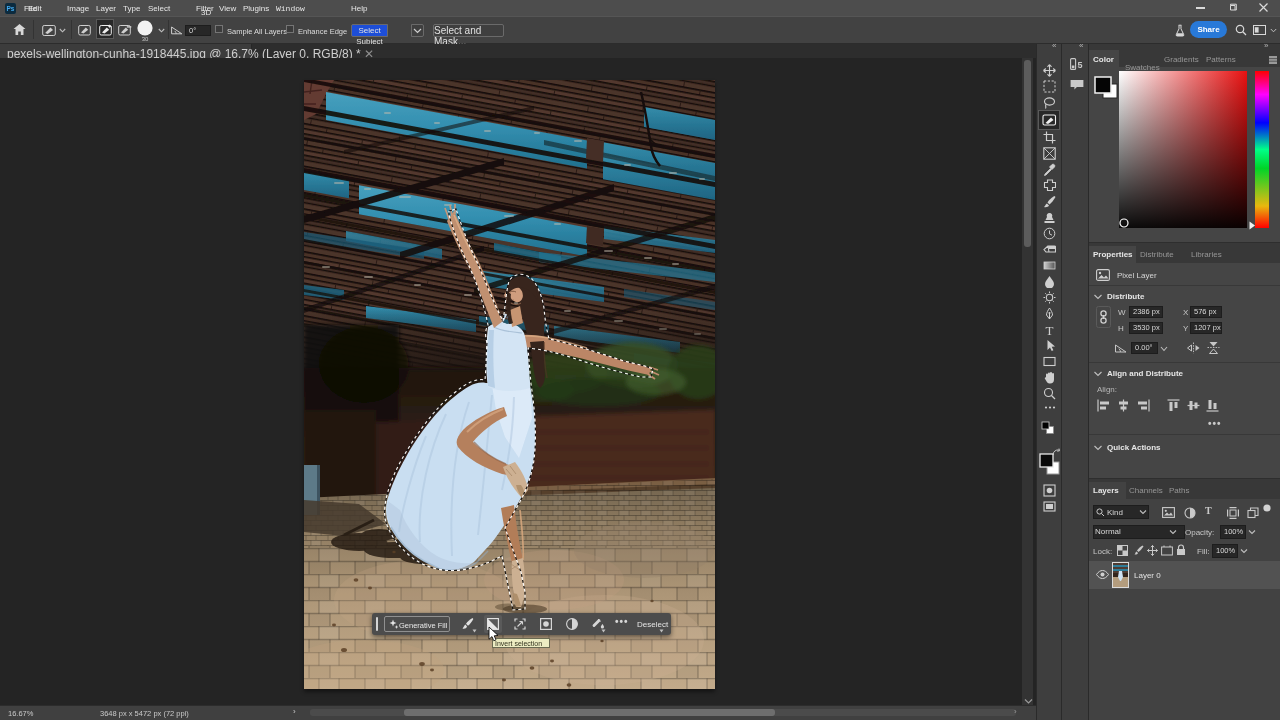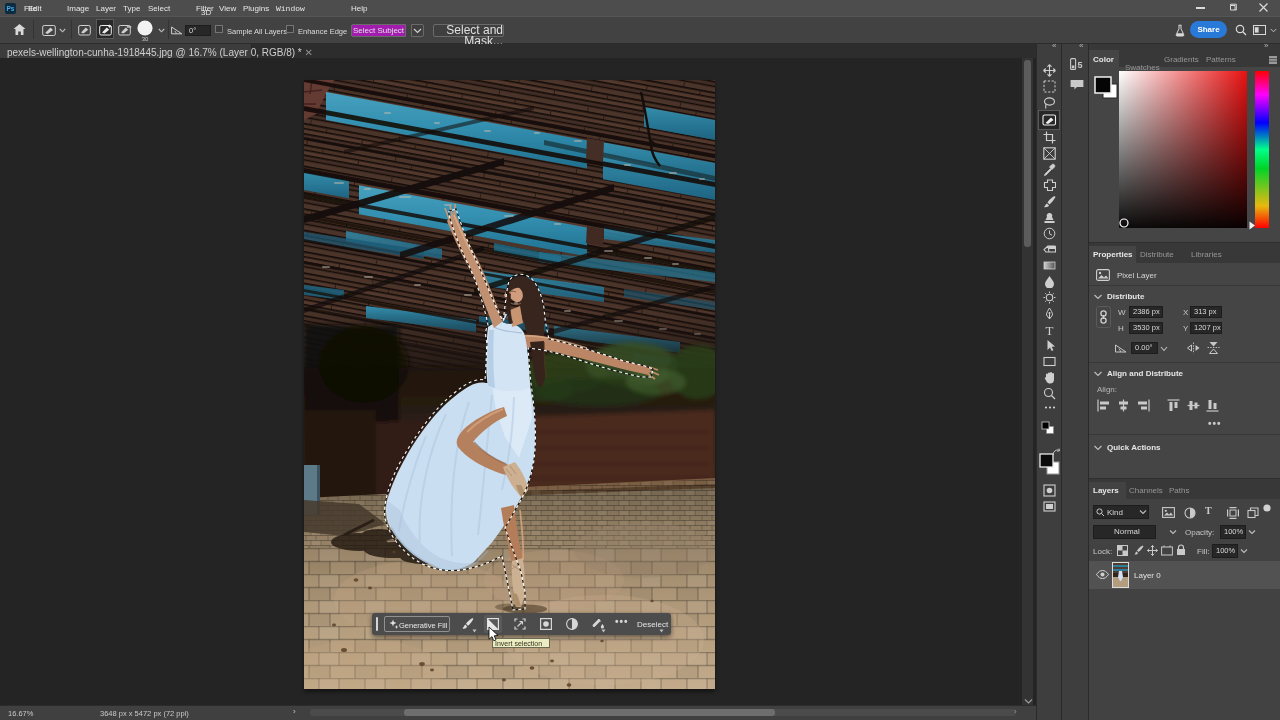--- a/index.html
+++ b/index.html
@@ -71,45 +71,45 @@
 <div class="abs" style="left:168px;top:20px;width:1px;height:19px;background:#333;"></div>
 <svg class="abs" style="left:171px;top:26px;" width="12" height="9">
     <path d="M0.6 7.8 L10.8 7.8 L0.6 1 Z" fill="none" stroke="#cfcfcf" stroke-width="1"></path>
     <path d="M5.2 7.8 A4.4 4.4 0 0 0 3.7 4.9" fill="none" stroke="#cfcfcf" stroke-width="0.9"></path>
   </svg>
 <div class="fld" style="left:185px;top:25px;width:26px;height:11px;line-height:9px;padding-left:3px;">0°</div>
 <div class="abs" style="left:215px;top:25px;width:8px;height:8px;background:#3b3b3b;border:1px solid #757575;box-sizing:border-box;"></div>
 <div class="abs" style="left:227px;top:26.5px;font-size:7.5px;color:#dcdcdc;white-space:nowrap;">Sample All Layers</div>
 <div class="abs" style="left:286px;top:25px;width:8px;height:8px;background:#3b3b3b;border:1px solid #757575;box-sizing:border-box;"></div>
 <div class="abs" style="left:298px;top:26.5px;font-size:7.5px;color:#dcdcdc;white-space:nowrap;">Enhance Edge</div>
-<div class="abs" style="left:351px;top:24px;width:55px;height:13px;background:#a21caf;border:1px solid #6a6a6a;border-radius:2px 0 0 2px;box-sizing:border-box;color:#e0e0e0;font-size:8px;text-align:center;line-height:11px;">Select Subject</div>
+<div class="abs" style="left:351px;top:24px;width:37px;height:13px;background:#1d4ed8;border:1px solid #6a6a6a;border-radius:2px 0 0 2px;box-sizing:border-box;color:#e0e0e0;font-size:8px;text-align:center;line-height:11px;">Select Subject</div>
 <div class="abs" style="left:411px;top:24px;width:13px;height:13px;background:#3f3f3f;border:1px solid #6a6a6a;border-radius:0 2px 2px 0;box-sizing:border-box;"></div>
 <svg class="abs" style="left:413px;top:28px;" width="9" height="6">
     <path d="M1 1 L4.5 4.5 L8 1" fill="none" stroke="#cfcfcf" stroke-width="1.2"></path>
   </svg>
-<div class="abs" style="left:433px;top:24px;width:71px;height:13px;background:#3f3f3f;border:1px solid #6a6a6a;border-radius:2px;box-sizing:border-box;color:#e0e0e0;font-size:12px;text-align:right;line-height:11px;">Select and Mask...</div>
+<div class="abs" style="left:433px;top:24px;width:71px;height:13px;background:#3f3f3f;border:1px solid #6a6a6a;border-radius:2px;box-sizing:border-box;color:#e0e0e0;font-size:10px;text-align:left;line-height:11px;">Select and Mask...</div>
 <svg class="abs" style="left:1174px;top:24px;" width="12" height="13">
     <path d="M4.6 1.2 h2.8 M5 1.2 v3.6 L2.3 10.5 a1.1 1.1 0 0 0 1 1.5 h5.4 a1.1 1.1 0 0 0 1-1.5 L7 4.8 v-3.6" fill="none" stroke="#d8d8d8" stroke-width="1"></path>
     <path d="M3 9.2 h6 l.9 2 a.7 .7 0 0 1 -.7 .8 h-6.4 a.7 .7 0 0 1 -.7 -.8 Z" fill="#d8d8d8"></path>
   </svg>
 <div class="abs" style="left:1190px;top:21px;width:37px;height:17px;background:#2879d8;border-radius:8.5px;color:#fff;font-size:8px;font-weight:bold;text-align:center;line-height:17px;">Share</div>
 <svg class="abs" style="left:1235px;top:24px;" width="12" height="12">
     <circle cx="5" cy="5" r="3.7" fill="none" stroke="#d8d8d8" stroke-width="1.2"></circle>
     <path d="M7.8 7.8 L11 11" stroke="#d8d8d8" stroke-width="1.3"></path>
   </svg>
 <svg class="abs" style="left:1253px;top:25px;" width="13" height="10">
     <rect x="0.5" y="0.5" width="12" height="9" fill="none" stroke="#d8d8d8" stroke-width="1"></rect>
     <rect x="1.8" y="2.2" width="3.8" height="5.4" fill="#d8d8d8"></rect>
   </svg>
 <svg class="abs" style="left:1270px;top:28px;" width="7" height="5">
     <path d="M0.8 1 L3.5 3.8 L6.2 1" fill="none" stroke="#bdbdbd" stroke-width="1"></path>
   </svg>
 <div class="abs" style="left:0;top:44px;width:1036px;height:14px;background:#2d2d2d;"></div>
 <div class="abs" style="left:0;top:44px;width:252px;height:14px;background:#3c3c3c;border-right:1px solid #262626;box-sizing:border-box;"></div>
-<div class="abs" style="left:7px;top:46.5px;font-size:10px;color:#cecece;white-space:nowrap;">pexels-wellington-cunha-1918445.jpg @ 16.7% (Layer 0, RGB/8) * <span style="color:#8f8f8f;">✕</span></div>
+<div class="abs" style="left:7px;top:46.5px;font-size:12px;color:#cecece;white-space:nowrap;text-decoration:underline;">pexels-wellington-cunha-1918445.jpg @ 16.7% (Layer 0, RGB/8) * <span style="color:#8f8f8f;">✕</span></div>
 <div class="abs" style="left:0;top:58px;width:1036px;height:647px;background:#242424;"></div>
 <div id="photo" class="abs" style="left:304px;top:80px;width:411px;height:609px;box-shadow:0 3px 4px rgba(0,0,0,0.45);">
 <svg width="411" height="609" viewBox="0 0 411 609">
 <defs>
 <pattern id="wood" width="90" height="21" patternUnits="userSpaceOnUse" patternTransform="rotate(10.5)">
   <rect width="90" height="21" fill="#3f2b23"></rect>
   <rect y="0" width="90" height="1.8" fill="#120a07"></rect>
   <rect y="1.8" width="90" height="3.2" fill="#493128"></rect>
   <rect y="5" width="90" height="1.7" fill="#140b08"></rect>
   <rect y="6.7" width="90" height="3.4" fill="#53392e"></rect>
@@ -589,21 +589,21 @@
 <div class="t8b" style="left:1107px;top:292px;">Distribute</div>
 <svg class="abs" style="left:1096px;top:306px;" width="15" height="22">
       <rect x="0.5" y="0.5" width="14" height="21" rx="2" fill="none" stroke="#5a5a5a" stroke-width="1"></rect>
       <circle cx="7.5" cy="7.5" r="2.6" fill="none" stroke="#cfcfcf" stroke-width="1.3"></circle>
       <circle cx="7.5" cy="14.5" r="2.6" fill="none" stroke="#cfcfcf" stroke-width="1.3"></circle>
       <path d="M7.5 9 V13" stroke="#cfcfcf" stroke-width="1.3"></path>
     </svg>
 <div class="t8" style="left:1118px;top:308px;color:#c6c6c6;">W</div>
 <div class="fld" style="left:1129px;top:306px;width:34px;height:12px;line-height:10px;padding-left:3px;">2386 px</div>
 <div class="t8" style="left:1183px;top:308px;color:#c6c6c6;">X</div>
-<div class="fld" style="left:1190px;top:306px;width:32px;height:12px;line-height:10px;padding-left:3px;">313 px</div>
+<div class="fld" style="left:1190px;top:306px;width:32px;height:12px;line-height:10px;padding-left:3px;">576 px</div>
 <div class="t8" style="left:1118px;top:324px;color:#c6c6c6;">H</div>
 <div class="fld" style="left:1129px;top:322px;width:34px;height:12px;line-height:10px;padding-left:3px;">3530 px</div>
 <div class="t8" style="left:1183px;top:324px;color:#c6c6c6;">Y</div>
 <div class="fld" style="left:1190px;top:322px;width:32px;height:12px;line-height:10px;padding-left:3px;">1207 px</div>
 <svg class="abs" style="left:1115px;top:344px;" width="12" height="9">
       <path d="M0.5 8 L11 8 L0.5 1 Z" fill="none" stroke="#c6c6c6" stroke-width="1"></path>
       <path d="M5.5 8 A4.5 4.5 0 0 0 3.9 4.7" fill="none" stroke="#c6c6c6" stroke-width="0.9"></path>
     </svg>
 <div class="fld" style="left:1131px;top:342px;width:27px;height:12px;line-height:10px;padding-left:3px;">0.00°</div>
 <svg class="abs" style="left:1160px;top:346px;" width="8" height="6">
@@ -690,21 +690,21 @@
       <path d="M2.5 0.6 H9.5 M2.5 11.4 H9.5 M0.6 2.5 V9.5 M11.4 2.5 V9.5" stroke="#c9c9c9" stroke-width="1.2"></path>
       <rect x="3" y="3" width="6" height="6" fill="none" stroke="#c9c9c9" stroke-width="1"></rect>
     </svg>
 <svg class="abs" style="left:1247px;top:507px;" width="12" height="12">
       <rect x="1" y="3.5" width="7" height="7" fill="none" stroke="#c9c9c9" stroke-width="1.1"></rect>
       <path d="M3.5 3.5 V1 H11 V8.5 H8" fill="none" stroke="#c9c9c9" stroke-width="1.1"></path>
     </svg>
 <svg class="abs" style="left:1262px;top:503px;" width="10" height="10">
       <circle cx="5" cy="5" r="3.6" fill="#d2d2d2"></circle>
     </svg>
-<div class="fld" style="left:1093px;top:525px;width:63px;height:14px;line-height:12px;padding-left:20px;font-size:8px;">Normal</div>
+<div class="fld" style="left:1093px;top:525px;width:92px;height:14px;line-height:12px;padding-left:1px;font-size:8px;">Normal</div>
 <svg class="abs" style="left:1169px;top:530px;" width="8" height="5">
       <path d="M1 0.5 L4 3.5 L7 0.5" fill="none" stroke="#bdbdbd" stroke-width="1.1"></path>
     </svg>
 <div class="t8" style="left:1185px;top:528px;color:#c6c6c6;">Opacity:</div>
 <div class="fld" style="left:1220px;top:525px;width:26px;height:14px;line-height:12px;padding-left:3px;">100%</div>
 <svg class="abs" style="left:1248px;top:530px;" width="8" height="5">
       <path d="M1 0.5 L4 3.5 L7 0.5" fill="none" stroke="#bdbdbd" stroke-width="1.1"></path>
     </svg>
 <div class="t8" style="left:1093px;top:547px;color:#c6c6c6;">Lock:</div>
 <svg class="abs" style="left:1117px;top:545px;" width="11" height="11">

